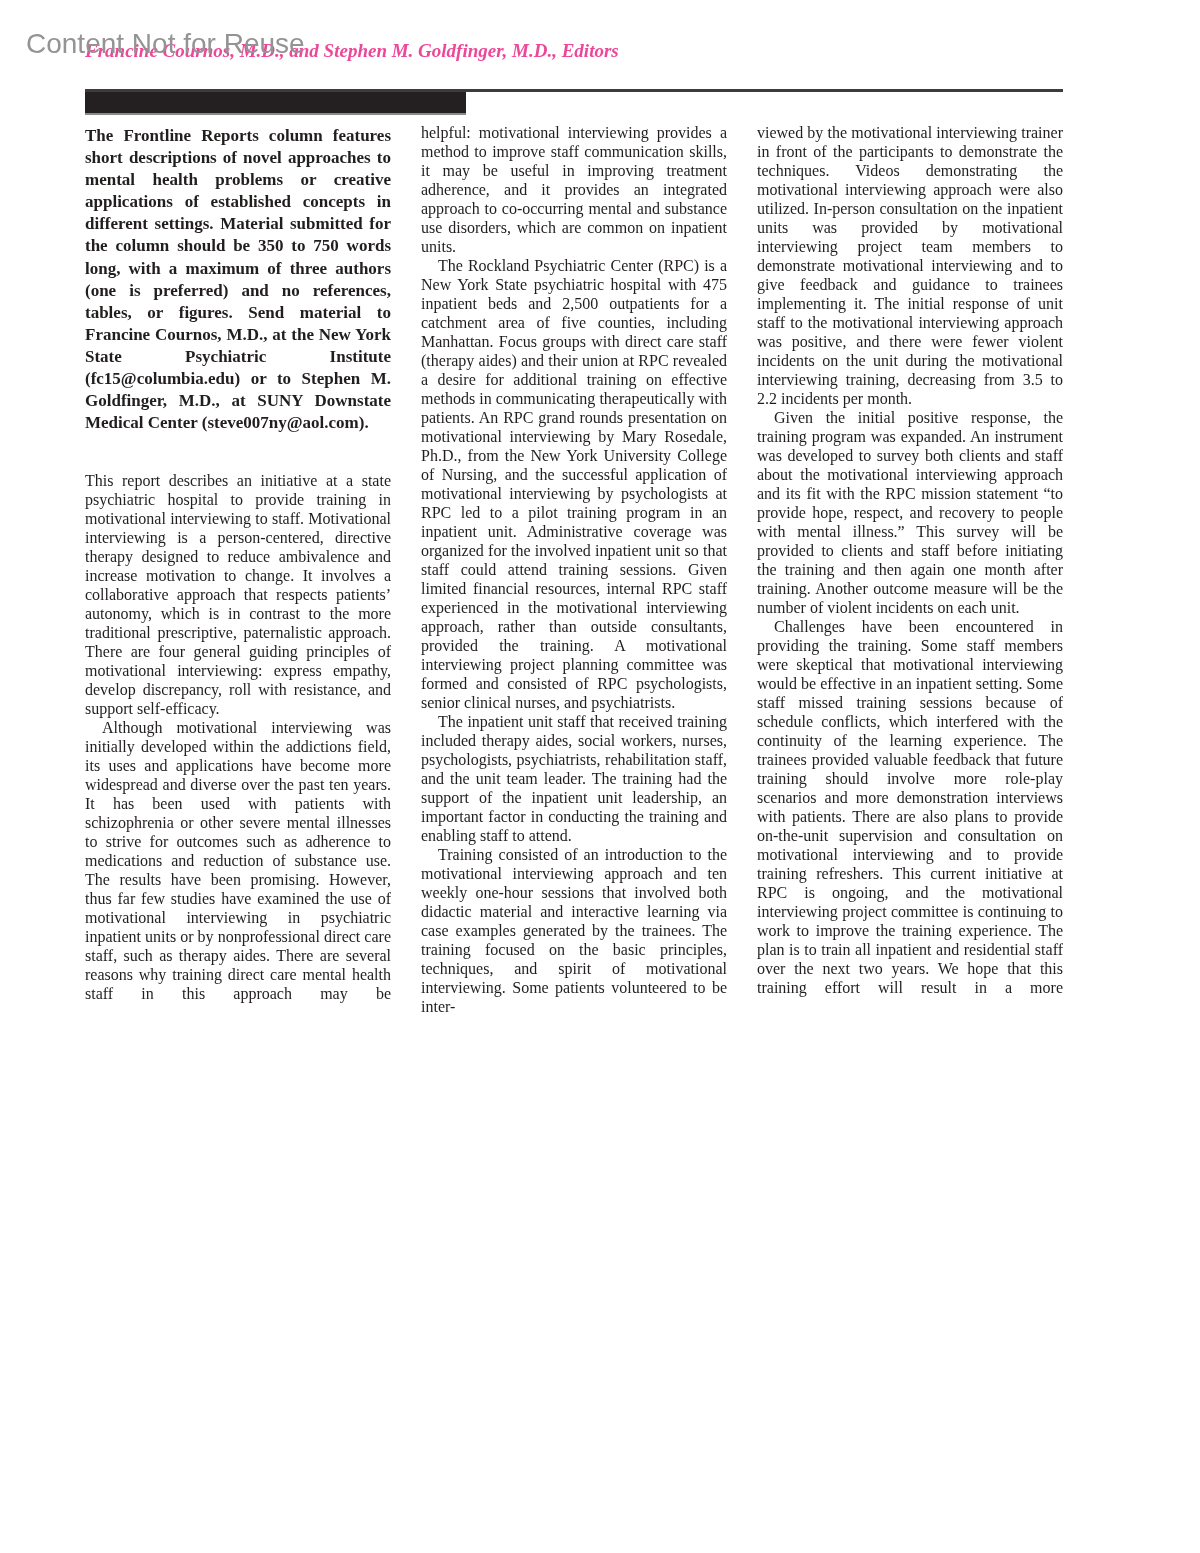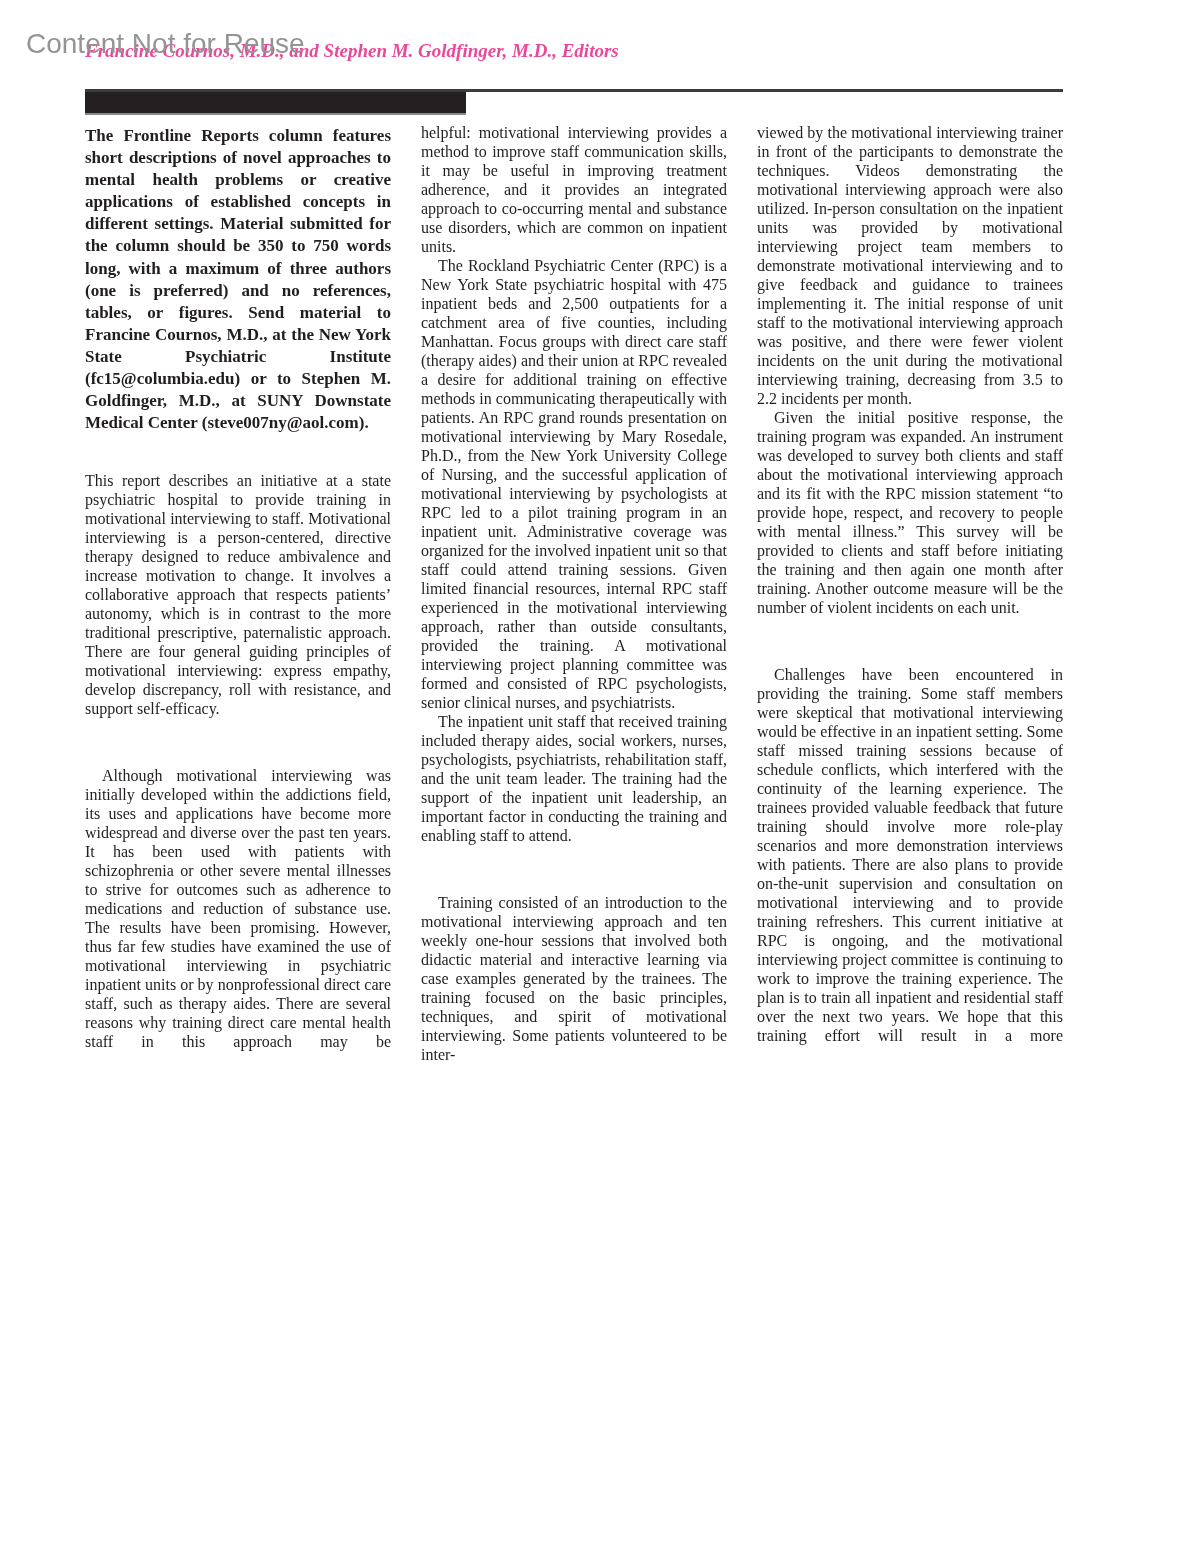--- a/index.html
+++ b/index.html
@@ -63,21 +63,21 @@
     font-weight:bold;
     margin:0 0 10px 0;
     color:#1c1a19;
   }
   .col p.body{
     font-size:16px;line-height:19px;
     text-align:justify;
     margin:0;
   }
   .col p.indent{text-indent:17px;}
-  .col p.runover{text-align-last:justify;margin-top:48px;}
+  .col p.runover{text-align-last:justify;}
   .footer{
     position:absolute;left:85px;top:1484px;width:978px;
     display:flex;align-items:baseline;justify-content:space-between;
   }
   .page-number{font-weight:bold;font-size:17px;}
   .footer-right{display:flex;align-items:baseline;gap:10px;}
   .journal-name{font-size:15.5px;letter-spacing:-0.2px;font-weight:bold;}
   .footer-diamond{font-size:11px;position:relative;top:-1px;}
   .footer-text{font-size:21px;}
   .footer-issue{display:flex;gap:14px;}

